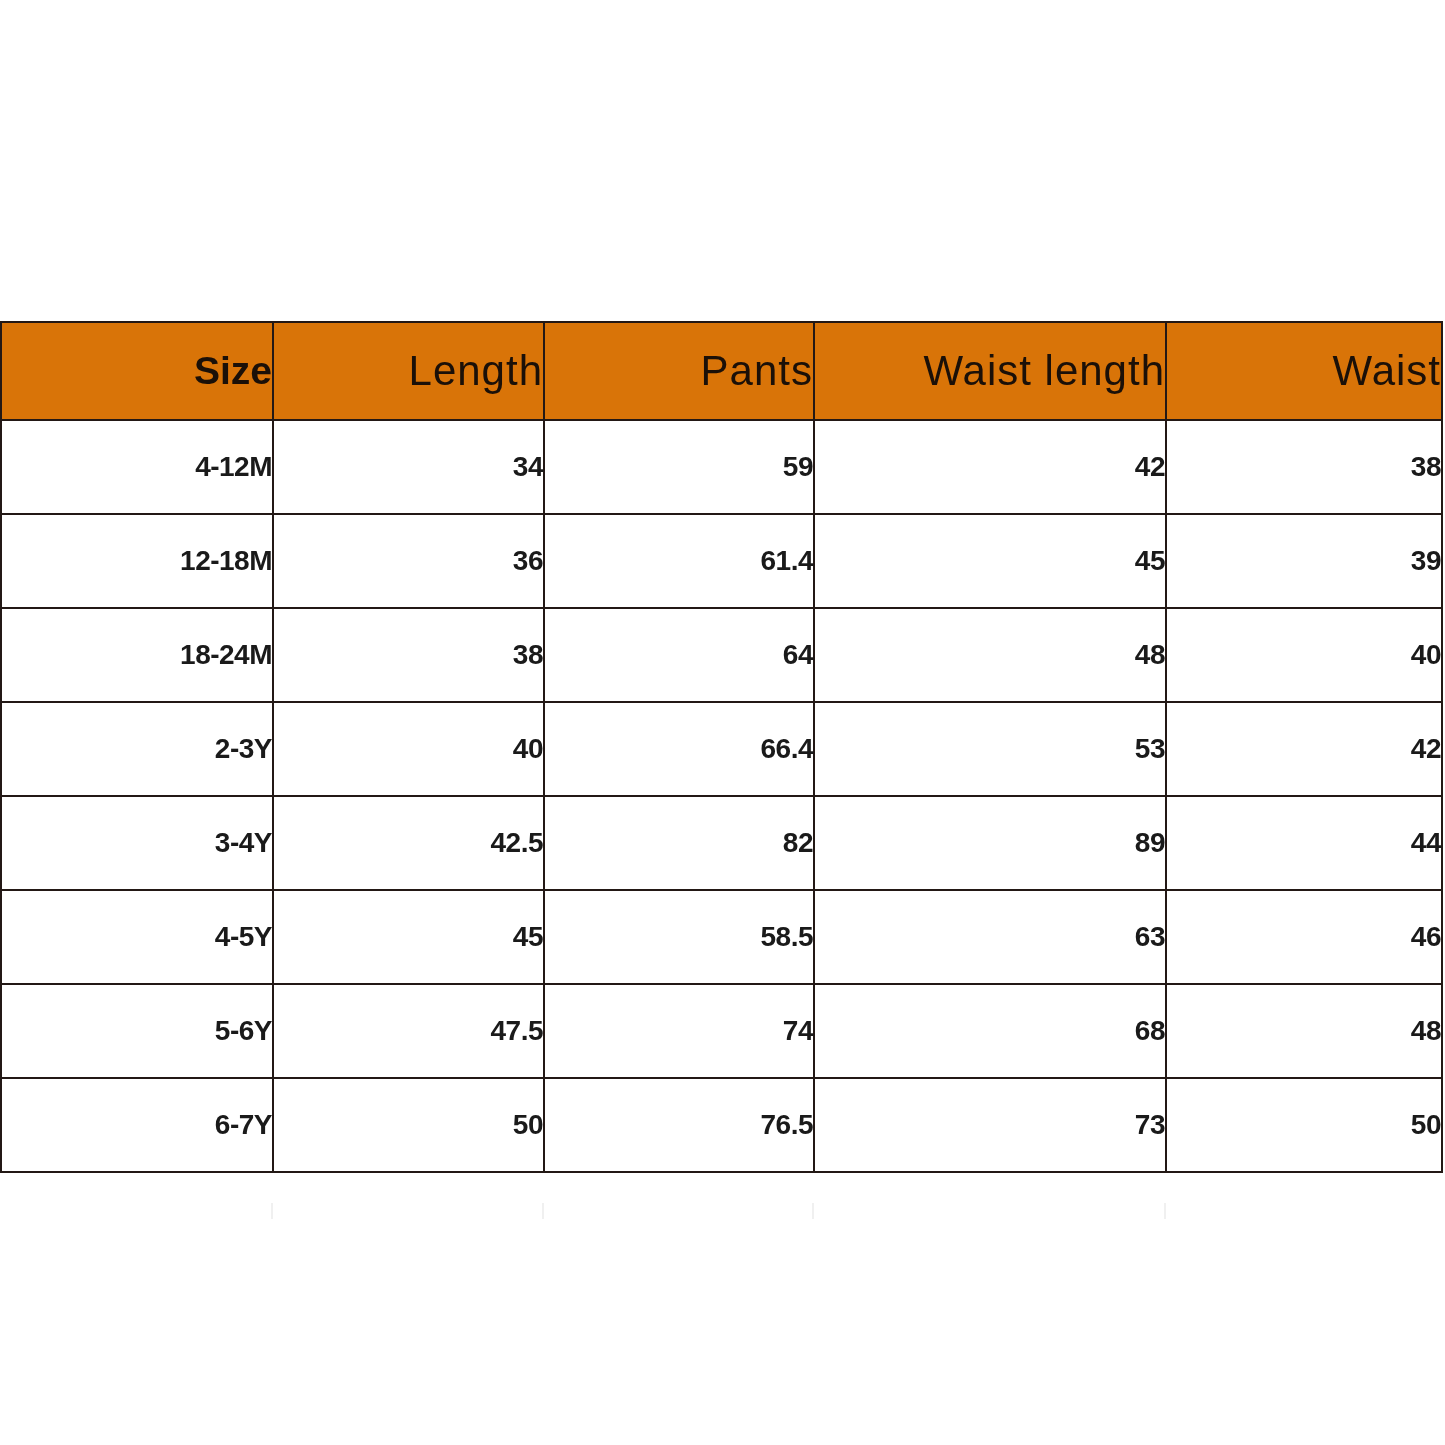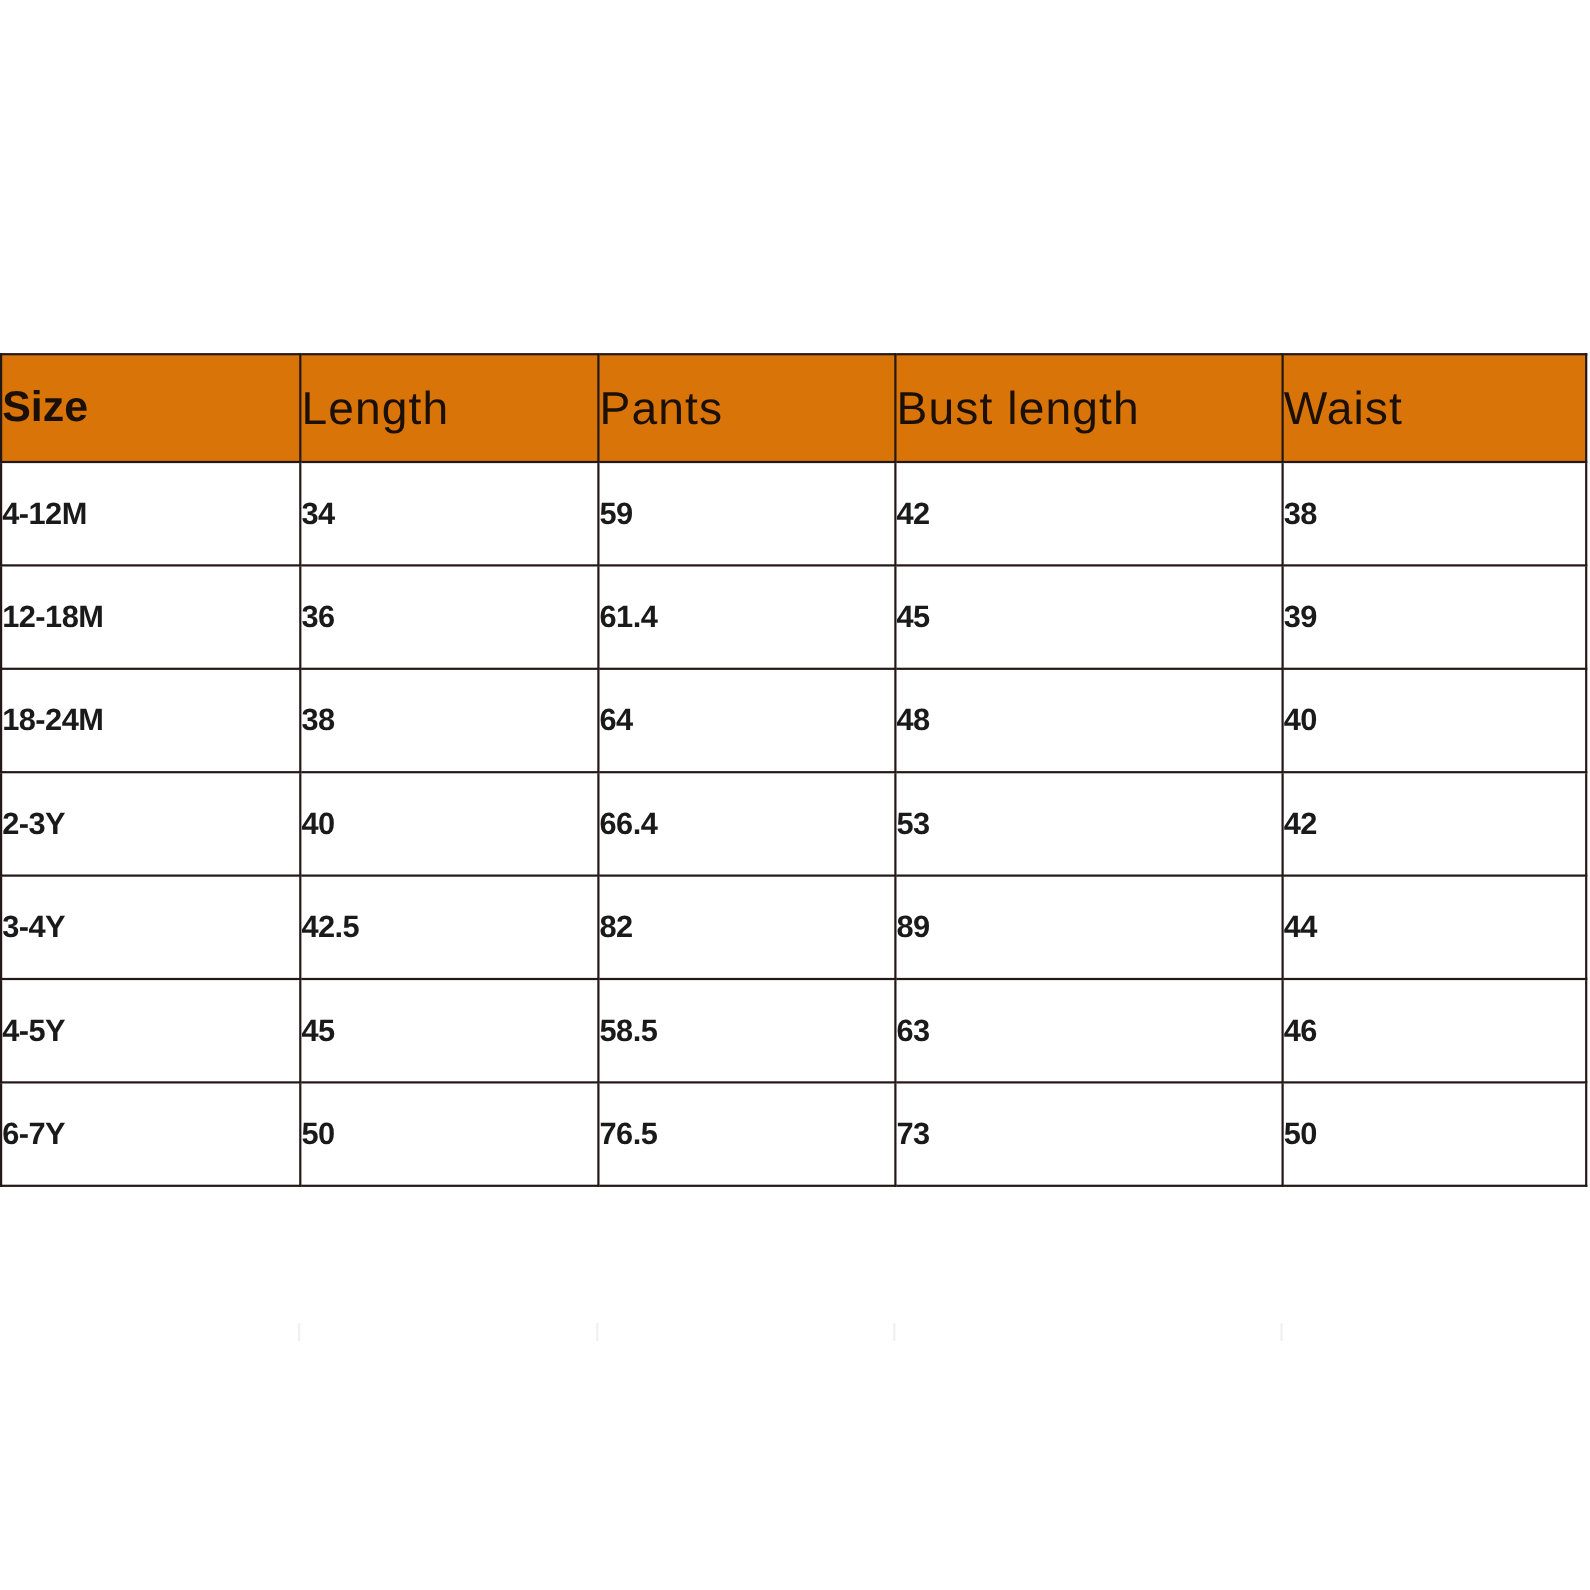--- a/index.html
+++ b/index.html
@@ -35,21 +35,21 @@
   table.size-chart col.c-length { width: 271px; }
   table.size-chart col.c-bust   { width: 270px; }
   table.size-chart col.c-pants  { width: 352px; }
   table.size-chart col.c-waist  { width: 276px; }
 
   table.size-chart th,
   table.size-chart td {
     border: 2px solid #231815;
     height: 94px;
     padding: 0;
-    text-align: left;
+    text-align: right;
     vertical-align: middle;
     box-sizing: border-box;
   }
 
   
   table.size-chart thead th {
     background: #d97408;
     color: #1b1008;
     height: 98px;
   }
@@ -107,21 +107,21 @@
         <col class="c-bust">
         <col class="c-pants">
         <col class="c-waist">
       </colgroup>
 
       <thead>
         <tr>
           <th class="hd-size">Size</th>
           <th class="hd-mono">Length</th>
           <th class="hd-mono">Pants</th>
-          <th class="hd-mono">Bust length</th>
+          <th class="hd-mono">Waist length</th>
           <th class="hd-mono">Waist</th>
         </tr>
       </thead>
 
       <tbody>
         <tr>
           <td>4-12M</td>
           <td>34</td>
           <td>59</td>
           <td>42</td>
@@ -156,20 +156,27 @@
           <td>44</td>
         </tr>
         <tr>
           <td>4-5Y</td>
           <td>45</td>
           <td>58.5</td>
           <td>63</td>
           <td>46</td>
         </tr>
         <tr>
+          <td>5-6Y</td>
+          <td>47.5</td>
+          <td>74</td>
+          <td>68</td>
+          <td>48</td>
+        </tr>
+        <tr>
           <td>6-7Y</td>
           <td>50</td>
           <td>76.5</td>
           <td>73</td>
           <td>50</td>
         </tr>
       </tbody>
     </table>
   </div>
 

